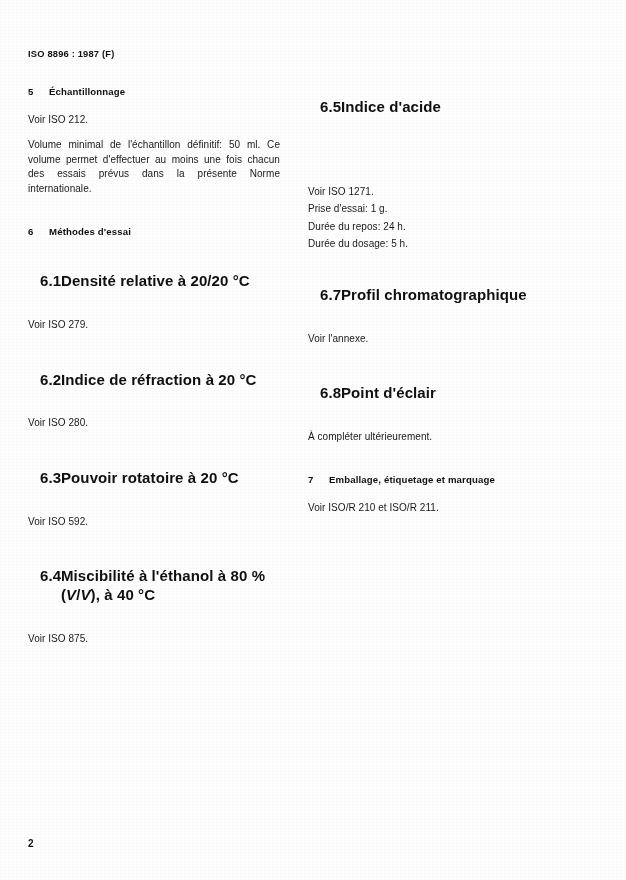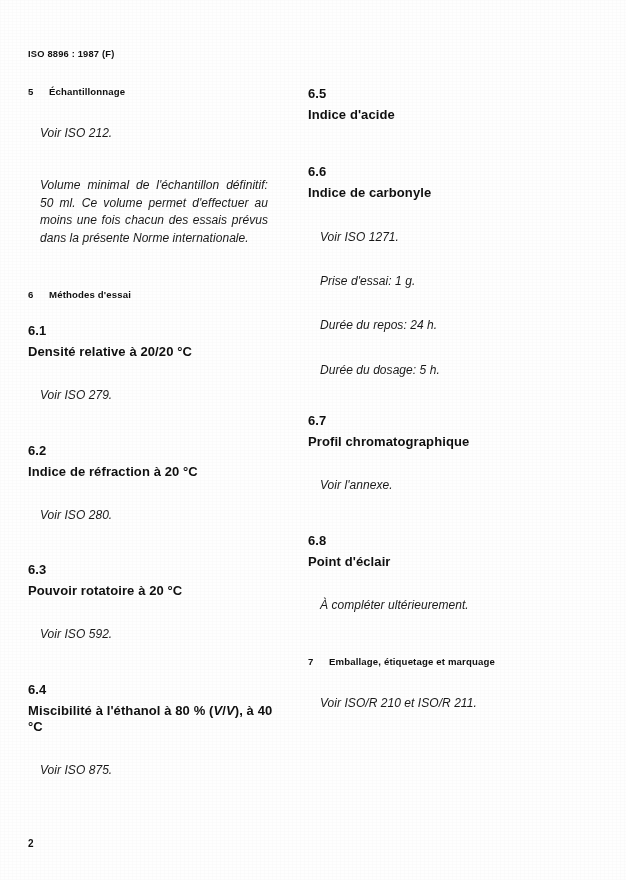--- a/index.html
+++ b/index.html
@@ -55,46 +55,44 @@
     letter-spacing: 0.15px;
     display: flex;
     margin: 0;
     line-height: 1.25;
   }
   .h-main .num {
     width: 21px;
     flex: 0 0 21px;
   }
   .h-sub {
-    font-size: 13px;
+    font-size: 15px;
     font-weight: bold;
     color: #101010;
     letter-spacing: 0.1px;
     display: flex;
-    margin: 0;
+    margin: 12px;
     line-height: 1.25;
-    flex-direction: column;
   }
   .h-sub .num {
     width: 21px;
     flex: 0 0 21px;
   }
   .h-sub .lbl,
   .h-main .lbl { display: inline-block; }
 
   .ital { font-style: italic; }
 
   
   .p {
-    font-size: 12px;
+    font-size: 10px;
     line-height: 1.45;
     color: #191919;
-    margin: 12px;
+    margin: 0;
     letter-spacing: 0.05px;
-    font-style: italic;
   }
   .p-just {
     text-align: justify;
     text-justify: inter-word;
   }
 
   
   .gap-s  { height: 11px; }
   .gap-m  { height: 15px; }
   .gap-l  { height: 22px; }
@@ -205,24 +203,20 @@
       <div class="h-sub">
         <span class="num">6.5</span>
         <span class="lbl">Indice d'acide</span>
       </div>
 
       <div class="gap-m"></div>
 
 
       <div class="gap-xl"></div>
 
-      <div class="h-sub">
-        <span class="num">6.6</span>
-        <span class="lbl">Indice de carbonyle</span>
-      </div>
 
       <div class="gap-m"></div>
 
       <p class="p">Voir ISO 1271.</p>
       <div class="gap-line"></div>
       <p class="p">Prise d'essai: 1 g.</p>
       <div class="gap-line"></div>
       <p class="p">Durée du repos: 24 h.</p>
       <div class="gap-line"></div>
       <p class="p">Durée du dosage: 5 h.</p>

